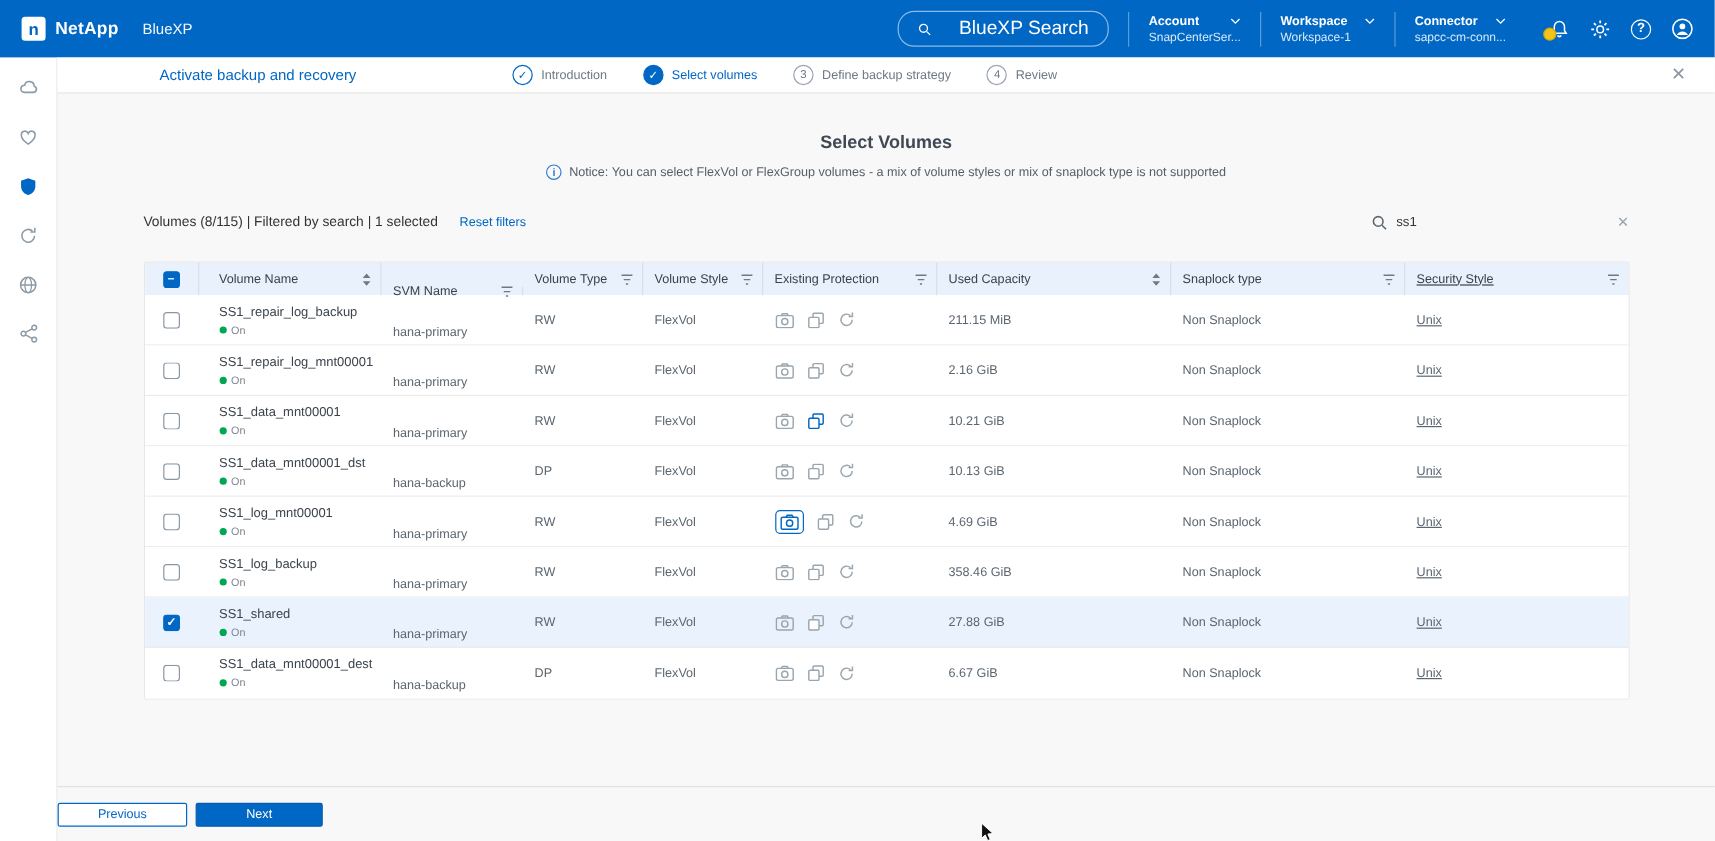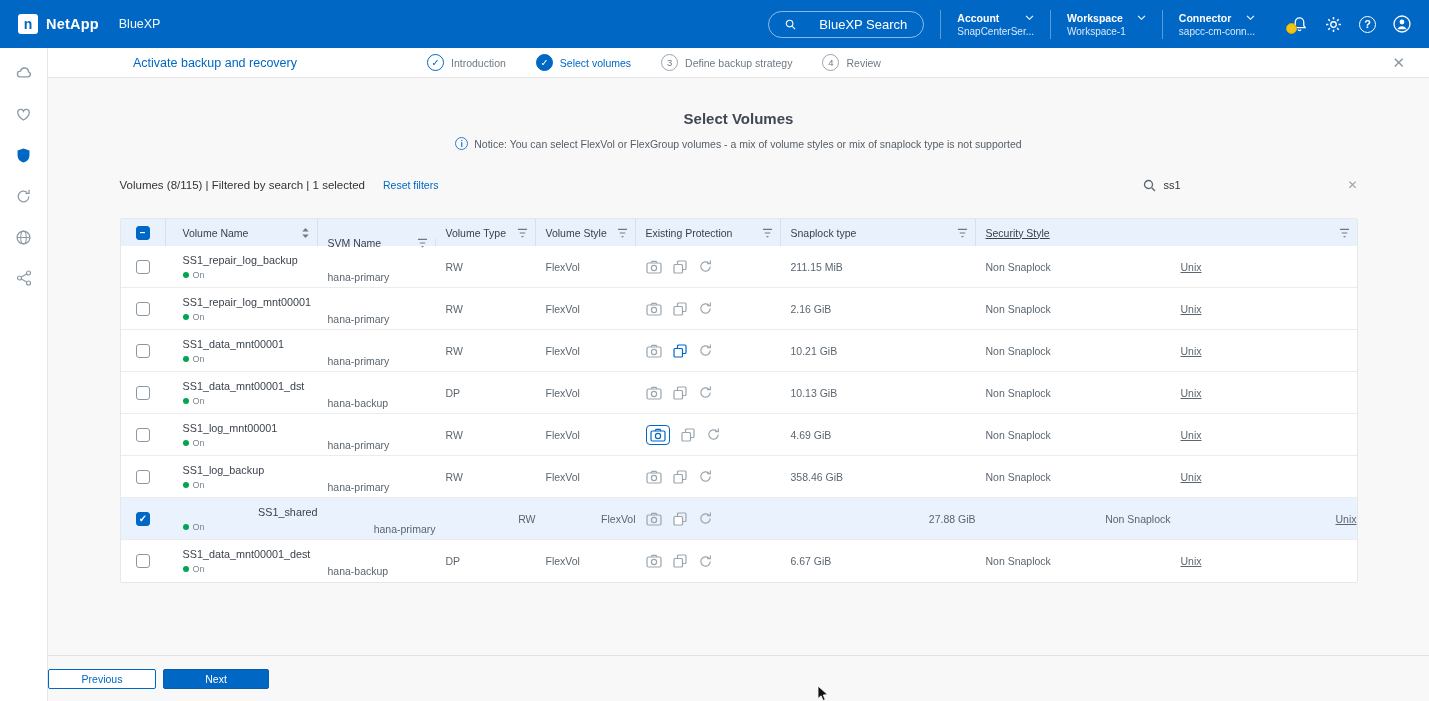--- a/index.html
+++ b/index.html
@@ -6,21 +6,21 @@
   html,body { width:1429px; height:701px; overflow:hidden; background:#f8f8f8;
     font-family:"Liberation Sans", sans-serif; }
   .app { width:1429px; height:701px; display:flex; flex-direction:column; position:relative; }
 
   
   .topbar { height:48px; background:#0067c5; display:flex; align-items:center; padding:0 18px; color:#fff; flex:0 0 auto; }
   .logo-box { width:20px; height:20px; background:#fff; border-radius:3px; color:#0067c5; font-weight:bold; font-size:14px; display:flex; align-items:center; justify-content:center; margin-right:8px; }
   .brand { font-weight:bold; font-size:14.5px; letter-spacing:.2px; }
   .product { font-size:12.5px; margin-left:20px; opacity:.95; }
   .topbar-spacer { flex:1; }
-  .search-pill { display:flex; align-items:center; gap:23px; border:1px solid rgba(255,255,255,.55); border-radius:14px; padding:5px 16px; font-size:13px; color:#fff; margin-right:16px; cursor:pointer; }
+  .search-pill { display:flex; align-items:center; gap:23px; border:1px solid rgba(255,255,255,.55); border-radius:14px; padding:5px 16px; font-size:16px; color:#fff; margin-right:16px; cursor:pointer; }
   .tb-menu { padding:2px 16px; border-left:1px solid rgba(255,255,255,.35); display:flex; flex-direction:column; gap:2px; cursor:pointer; min-width:104px; }
   .tb-menu .row1 { display:flex; align-items:center; gap:14px; font-size:10.5px; font-weight:bold; justify-content:space-between; }
   .tb-menu .row2 { font-size:10px; opacity:.85; }
   .tb-icons { display:flex; align-items:center; gap:17px; margin-left:20px; }
   .tb-icon { position:relative; cursor:pointer; display:flex; align-items:center; }
   .badge-dot { position:absolute; left:-5px; top:7px; width:11px; height:11px; border-radius:50%; background:#f0c419; border:1px solid #d8ab00; }
   .help-circle { width:17px; height:17px; border:1.4px solid #fff; border-radius:50%; font-size:11px; font-weight:bold; display:flex; align-items:center; justify-content:center; }
 
   
   .shell { flex:1; display:flex; min-height:0; }
@@ -59,21 +59,21 @@
   .tbl-search input { border:none; outline:none; background:transparent; font-size:11px; color:#333; flex:1; font-family:"Liberation Sans", sans-serif; }
   .clear-x { color:#9aa5ad; font-size:12px; cursor:pointer; }
 
   .vol-table { background:#fff; border:1px solid #e7e7e7; border-radius:2px; }
   .thead { display:flex; align-items:stretch; background:#e9f2fc; height:27px; font-size:10.5px; color:#39424c; }
   .th { display:flex; align-items:center; gap:6px; padding-left:10px; border-right:1px solid #d8e1ea; cursor:pointer;justify-content:flex-end; }
   .th:last-child { border-right:none; }
   .th .ctrl { margin-left:auto; margin-right:7px; color:#6d7a86; display:flex; align-items:center; }
   .trow { display:flex; align-items:center; height:42px; border-bottom:1px solid #ececec; font-size:10.5px; color:#5b6670; cursor:pointer; background:#fff; }
   .trow:last-child { border-bottom:none; }
-  .trow.selected { background:#e9f2fd;text-align:right; }
+  .trow.selected { background:#e9f2fd; }
   .cell { padding-left:10px; overflow:hidden; white-space:nowrap; }
   .c-check { width:45px; display:flex; justify-content:center; padding-left:0; flex:0 0 auto; }
   .c-name { width:152px; padding-left:17px; flex:0 0 auto; }
   .c-svm { width:118px; flex:0 0 auto;margin-top:20px; }
   .c-type { width:100px; flex:0 0 auto; }
   .c-style { width:100px; flex:0 0 auto; }
   .c-prot { width:145px; flex:0 0 auto; display:flex; align-items:center; gap:11px; }
   .c-cap { width:195px; flex:0 0 auto; }
   .c-lock { width:195px; flex:0 0 auto; }
   .c-sec { flex:1;text-decoration:underline; }
@@ -331,20 +331,29 @@
                   </span>
               </span>
               <span class="th c-prot">
                 <span>Existing Protection</span>
                 <span class="ctrl">
                     <svg width="11" height="10" viewBox="0 0 12 11">
                       <path d="M1 1.5h10M3 5.5h6M5 9.5h2" stroke="#6d7a86" stroke-width="1.3"></path>
                     </svg>
                   </span>
               </span>
+              <span class="th c-cap">
+                <span>Used Capacity</span>
+                <span class="ctrl">
+                    <svg width="9" height="12" viewBox="0 0 9 13">
+                      <path d="M1 5l3.5-4L8 5z" fill="#6d7a86"></path>
+                      <path d="M1 8l3.5 4L8 8z" fill="#6d7a86"></path>
+                    </svg>
+                  </span>
+              </span>
               <span class="th c-lock">
                 <span>Snaplock type</span>
                 <span class="ctrl">
                     <svg width="11" height="10" viewBox="0 0 12 11">
                       <path d="M1 1.5h10M3 5.5h6M5 9.5h2" stroke="#6d7a86" stroke-width="1.3"></path>
                     </svg>
                   </span>
               </span>
               <span class="th c-sec">
                 <span>Security Style</span>

